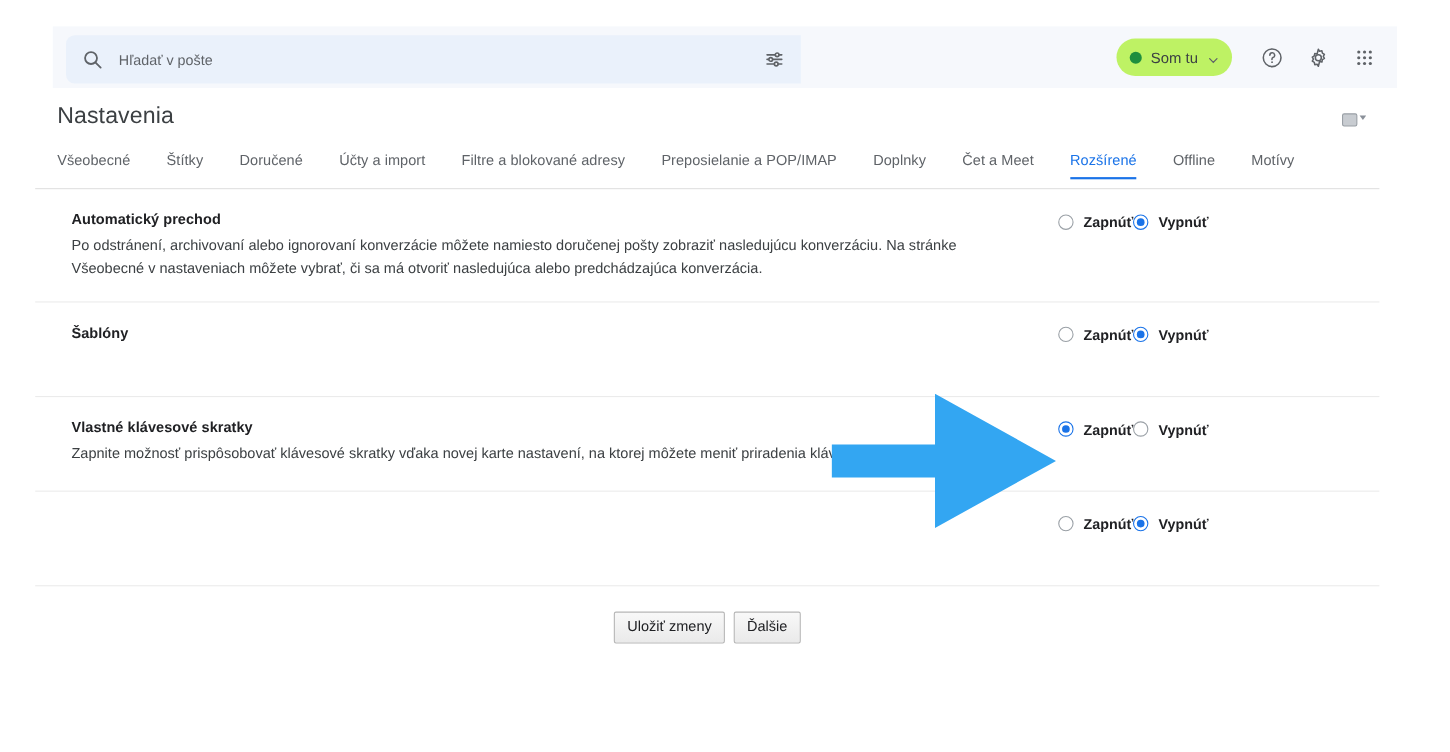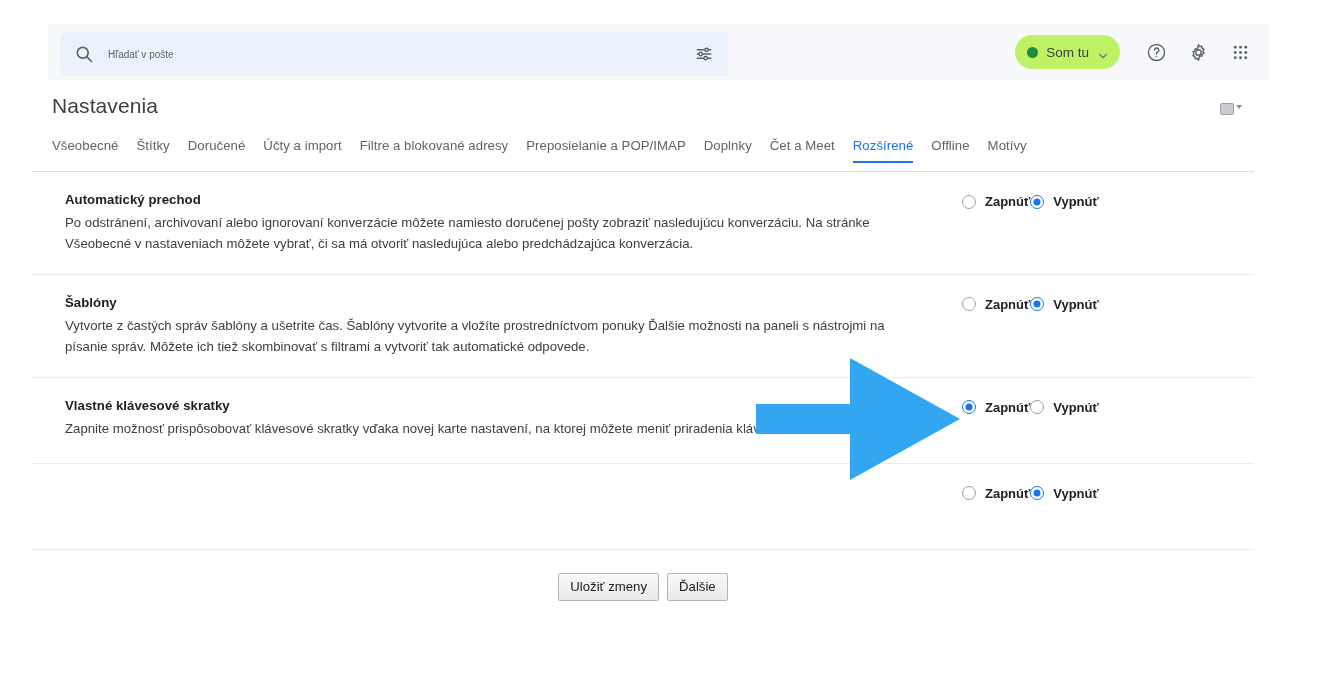--- a/index.html
+++ b/index.html
@@ -40,21 +40,21 @@
     width: 20px; height: 20px;
     flex: 0 0 20px;
     margin-right: 14px;
     color: #5f6368;
   }
   .search-input {
     border: none;
     outline: none;
     background: transparent;
     font-family: "Liberation Sans", sans-serif;
-    font-size: 10px;
+    font-size: 13px;
     color: #c2410c;
     width: 470px;
     padding: 0;
   }
   .search-input::placeholder { color: #5f6368; opacity: 1; }
   .tune-icon {
     position: absolute;
     right: 14px; top: 12px;
     width: 20px; height: 20px;
     color: #5f6368;
@@ -145,21 +145,21 @@
     margin-top: -4px;
   }
 
   
   .tabs {
     position: absolute;
     left: 20px; top: 58px;
     width: 1182px; height: 33px;
     display: flex;
     align-items: flex-start;
-    gap: 0;
+    gap: 15px;
   }
   .tab {
     font-size: 13.2px;
     color: #5f6368;
     padding: 0 9px 10px 9px;
     white-space: nowrap;
     cursor: pointer;
     position: relative;
     letter-spacing: 0.05px;
   }
@@ -386,21 +386,20 @@
             </label>
             <label class="radio-opt">
               <span class="radio on"></span>
               <span class="radio-label">Vypnúť</span>
             </label>
           </div>
         </div>
         <div class="row">
           <div class="row-text">
             <div class="row-title">Šablóny</div>
-            <div class="row-desc">Vytvorte z častých správ šablóny a ušetrite čas. Šablóny vytvorite a vložíte prostredníctvom ponuky Ďalšie možnosti na paneli s nástrojmi na písanie správ. Môžete ich tiež skombinovať s filtrami a vytvoriť tak automatické odpovede.</div>
           </div>
           <div class="row-controls">
             <label class="radio-opt">
               <span class="radio"></span>
               <span class="radio-label">Zapnúť</span>
             </label>
             <label class="radio-opt">
               <span class="radio on"></span>
               <span class="radio-label">Vypnúť</span>
             </label>

